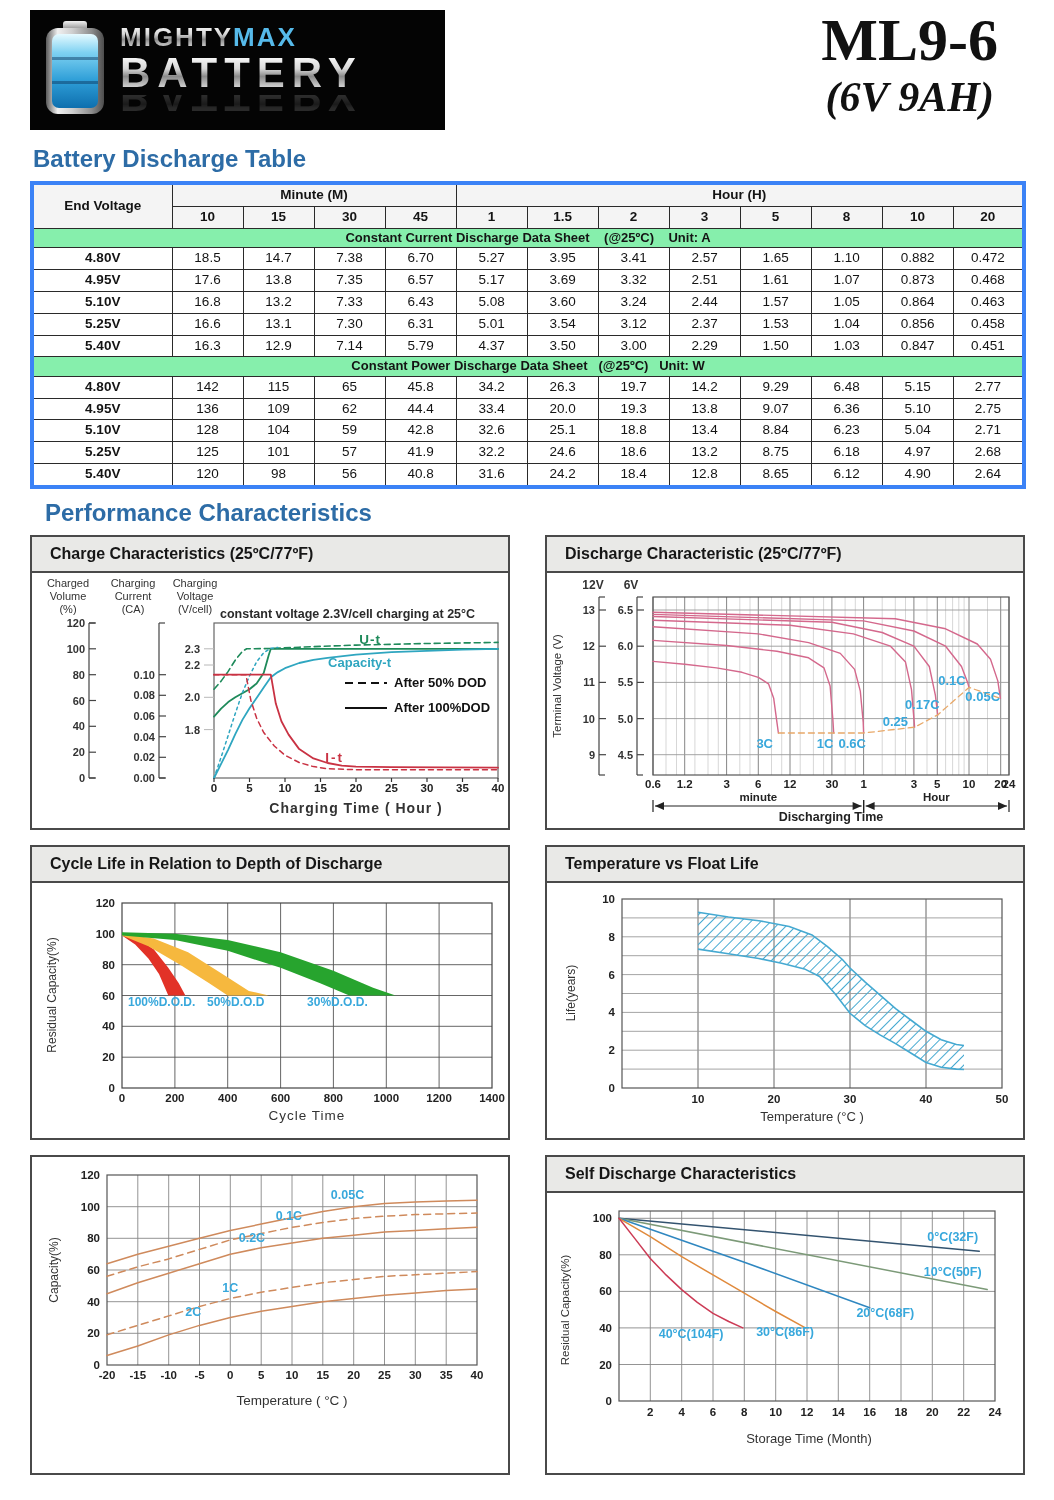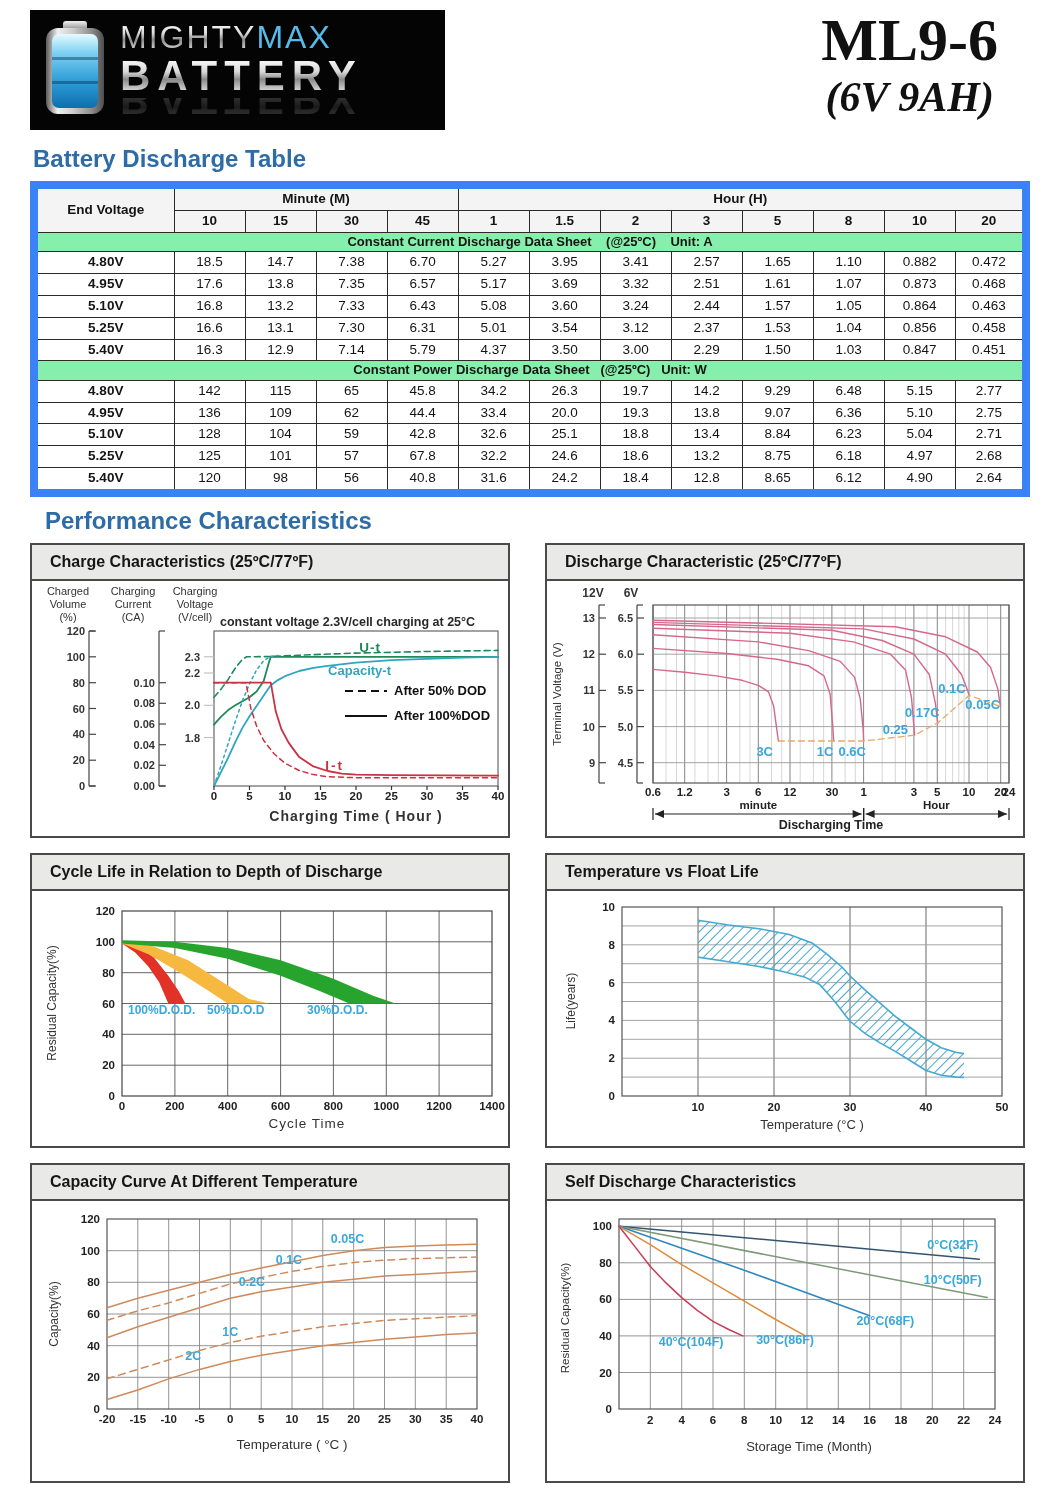--- a/index.html
+++ b/index.html
@@ -13,36 +13,36 @@
   .batt .cap{position:absolute;top:-7px;left:50%;transform:translateX(-50%);width:24px;height:10px;
              border-radius:3px;background:linear-gradient(180deg,#f2f2f2,#7d7d7d);}
   .batt .bodyy{position:absolute;left:0;top:0;right:0;bottom:0;border-radius:12px;
              background:linear-gradient(90deg,#5a5a5a,#f0f0f0 20%,#cfcfcf 45%,#8e8e8e 78%,#4d4d4d);
              padding:6px;box-sizing:border-box;}
   .batt .inner{width:100%;height:100%;border-radius:7px;position:relative;overflow:hidden;
              background:linear-gradient(180deg,#e6faff,#7fd2f2 25%,#2f9fd8 62%,#0e6fae);}
   .batt .inner .d1,.batt .inner .d2{position:absolute;left:0;right:0;height:3px;background:rgba(8,48,88,.45);}
   .batt .inner .d1{top:31%;} .batt .inner .d2{top:63%;}
   .logo-words{line-height:1;}
-  .lw1{font-size:32px;font-weight:normal;letter-spacing:2px;}
+  .lw1{font-size:26px;font-weight:bold;letter-spacing:2px;}
   .grad-silver{background:linear-gradient(180deg,#ffffff 5%,#d8d8d8 40%,#8a8a8a 58%,#f0f0f0 95%);
                -webkit-background-clip:text;background-clip:text;color:transparent;}
   .lw-max{color:#56baea;}
   .lw2{font-size:42px;font-weight:bold;letter-spacing:7px;margin-top:2px;}
   .lw2r{font-size:42px;font-weight:bold;letter-spacing:7px;transform:scaleY(-1);opacity:.17;
         height:22px;overflow:hidden;margin-top:1px;}
   .model{text-align:center;padding-right:26px;font-family:"Liberation Serif",serif;line-height:1;}
   .model .name{font-size:60px;font-weight:bold;}
   .model .spec{font-size:42px;font-weight:bold;font-style:italic;margin-top:6px;}
   
   .blue-h{color:#2d6ca6;font-size:24px;font-weight:bold;margin:15px 0 8px 33px;
           font-family:"Liberation Sans",sans-serif;}
   .blue-h.second{margin-left:45px;margin-top:10px;}
   
-  table.disch{border-collapse:collapse;table-layout:fixed;width:993px;margin:0 30px;border:8px solid #3b82f6;}
+  table.disch{border-collapse:collapse;table-layout:fixed;width:993px;margin:0 30px;border:4px solid #3b82f6;}
   table.disch th,table.disch td{border:1px solid #2a2a2a;text-align:center;font-size:13.5px;
           color:#141414;padding:2px 0;line-height:1.25;overflow:hidden;white-space:nowrap;}
   table.disch thead th{background:#f4f4f4;font-weight:bold;}
   table.disch td.rowlab{font-weight:bold;}
   table.disch tr.cap td{font-weight:bold;font-size:13px;padding:1px 0;background:#86efac;}
   
   .cgrid{display:grid;grid-template-columns:480px 480px;column-gap:35px;row-gap:15px;margin:0 16px 0 30px;}
   .panel{border:2px solid #4a4a4a;background:#fff;box-sizing:border-box;}
   .phead{height:34px;background:#e9e9e7;border-bottom:2px solid #4a4a4a;display:flex;align-items:center;
          padding-left:18px;font-size:16px;font-weight:bold;color:#161616;}
@@ -242,21 +242,21 @@
           <td>8.84</td>
           <td>6.23</td>
           <td>5.04</td>
           <td>2.71</td>
         </tr>
         <tr>
           <td class="rowlab">5.25V</td>
           <td>125</td>
           <td>101</td>
           <td>57</td>
-          <td>67.8</td>
+          <td>41.9</td>
           <td>32.2</td>
           <td>24.6</td>
           <td>18.6</td>
           <td>13.2</td>
           <td>8.75</td>
           <td>6.18</td>
           <td>4.97</td>
           <td>2.68</td>
         </tr>
         <tr>
@@ -600,21 +600,20 @@
             <text x="68" y="133.4" text-anchor="end" font-size="11.5" font-weight="600" fill="#222">4</text>
             <text x="68" y="95.6" text-anchor="end" font-size="11.5" font-weight="600" fill="#222">6</text>
             <text x="68" y="57.8" text-anchor="end" font-size="11.5" font-weight="600" fill="#222">8</text>
             <text x="68" y="20.0" text-anchor="end" font-size="11.5" font-weight="600" fill="#222">10</text>
           </g>
           <text x="265" y="238" text-anchor="middle" font-size="13" fill="#333" font-weight="normal">Temperature (°C )</text>
           <text x="28" y="110" text-anchor="middle" font-size="12" fill="#333" font-weight="normal" transform="rotate(-90 28 110)">Life(years)</text>
         </svg>
       </div>
       <div class="panel">
-        <div class="phead">Capacity Curve At Different Temperature</div>
         <svg width="476" height="280" viewBox="0 0 476 280">
           <g>
             <line x1="105.8" y1="18" x2="105.8" y2="208" stroke="#888" stroke-width="0.9"></line>
             <line x1="136.7" y1="18" x2="136.7" y2="208" stroke="#888" stroke-width="0.9"></line>
             <line x1="167.5" y1="18" x2="167.5" y2="208" stroke="#888" stroke-width="0.9"></line>
             <line x1="198.3" y1="18" x2="198.3" y2="208" stroke="#888" stroke-width="0.9"></line>
             <line x1="229.2" y1="18" x2="229.2" y2="208" stroke="#888" stroke-width="0.9"></line>
             <line x1="260.0" y1="18" x2="260.0" y2="208" stroke="#888" stroke-width="0.9"></line>
             <line x1="290.8" y1="18" x2="290.8" y2="208" stroke="#888" stroke-width="0.9"></line>
             <line x1="321.7" y1="18" x2="321.7" y2="208" stroke="#888" stroke-width="0.9"></line>

